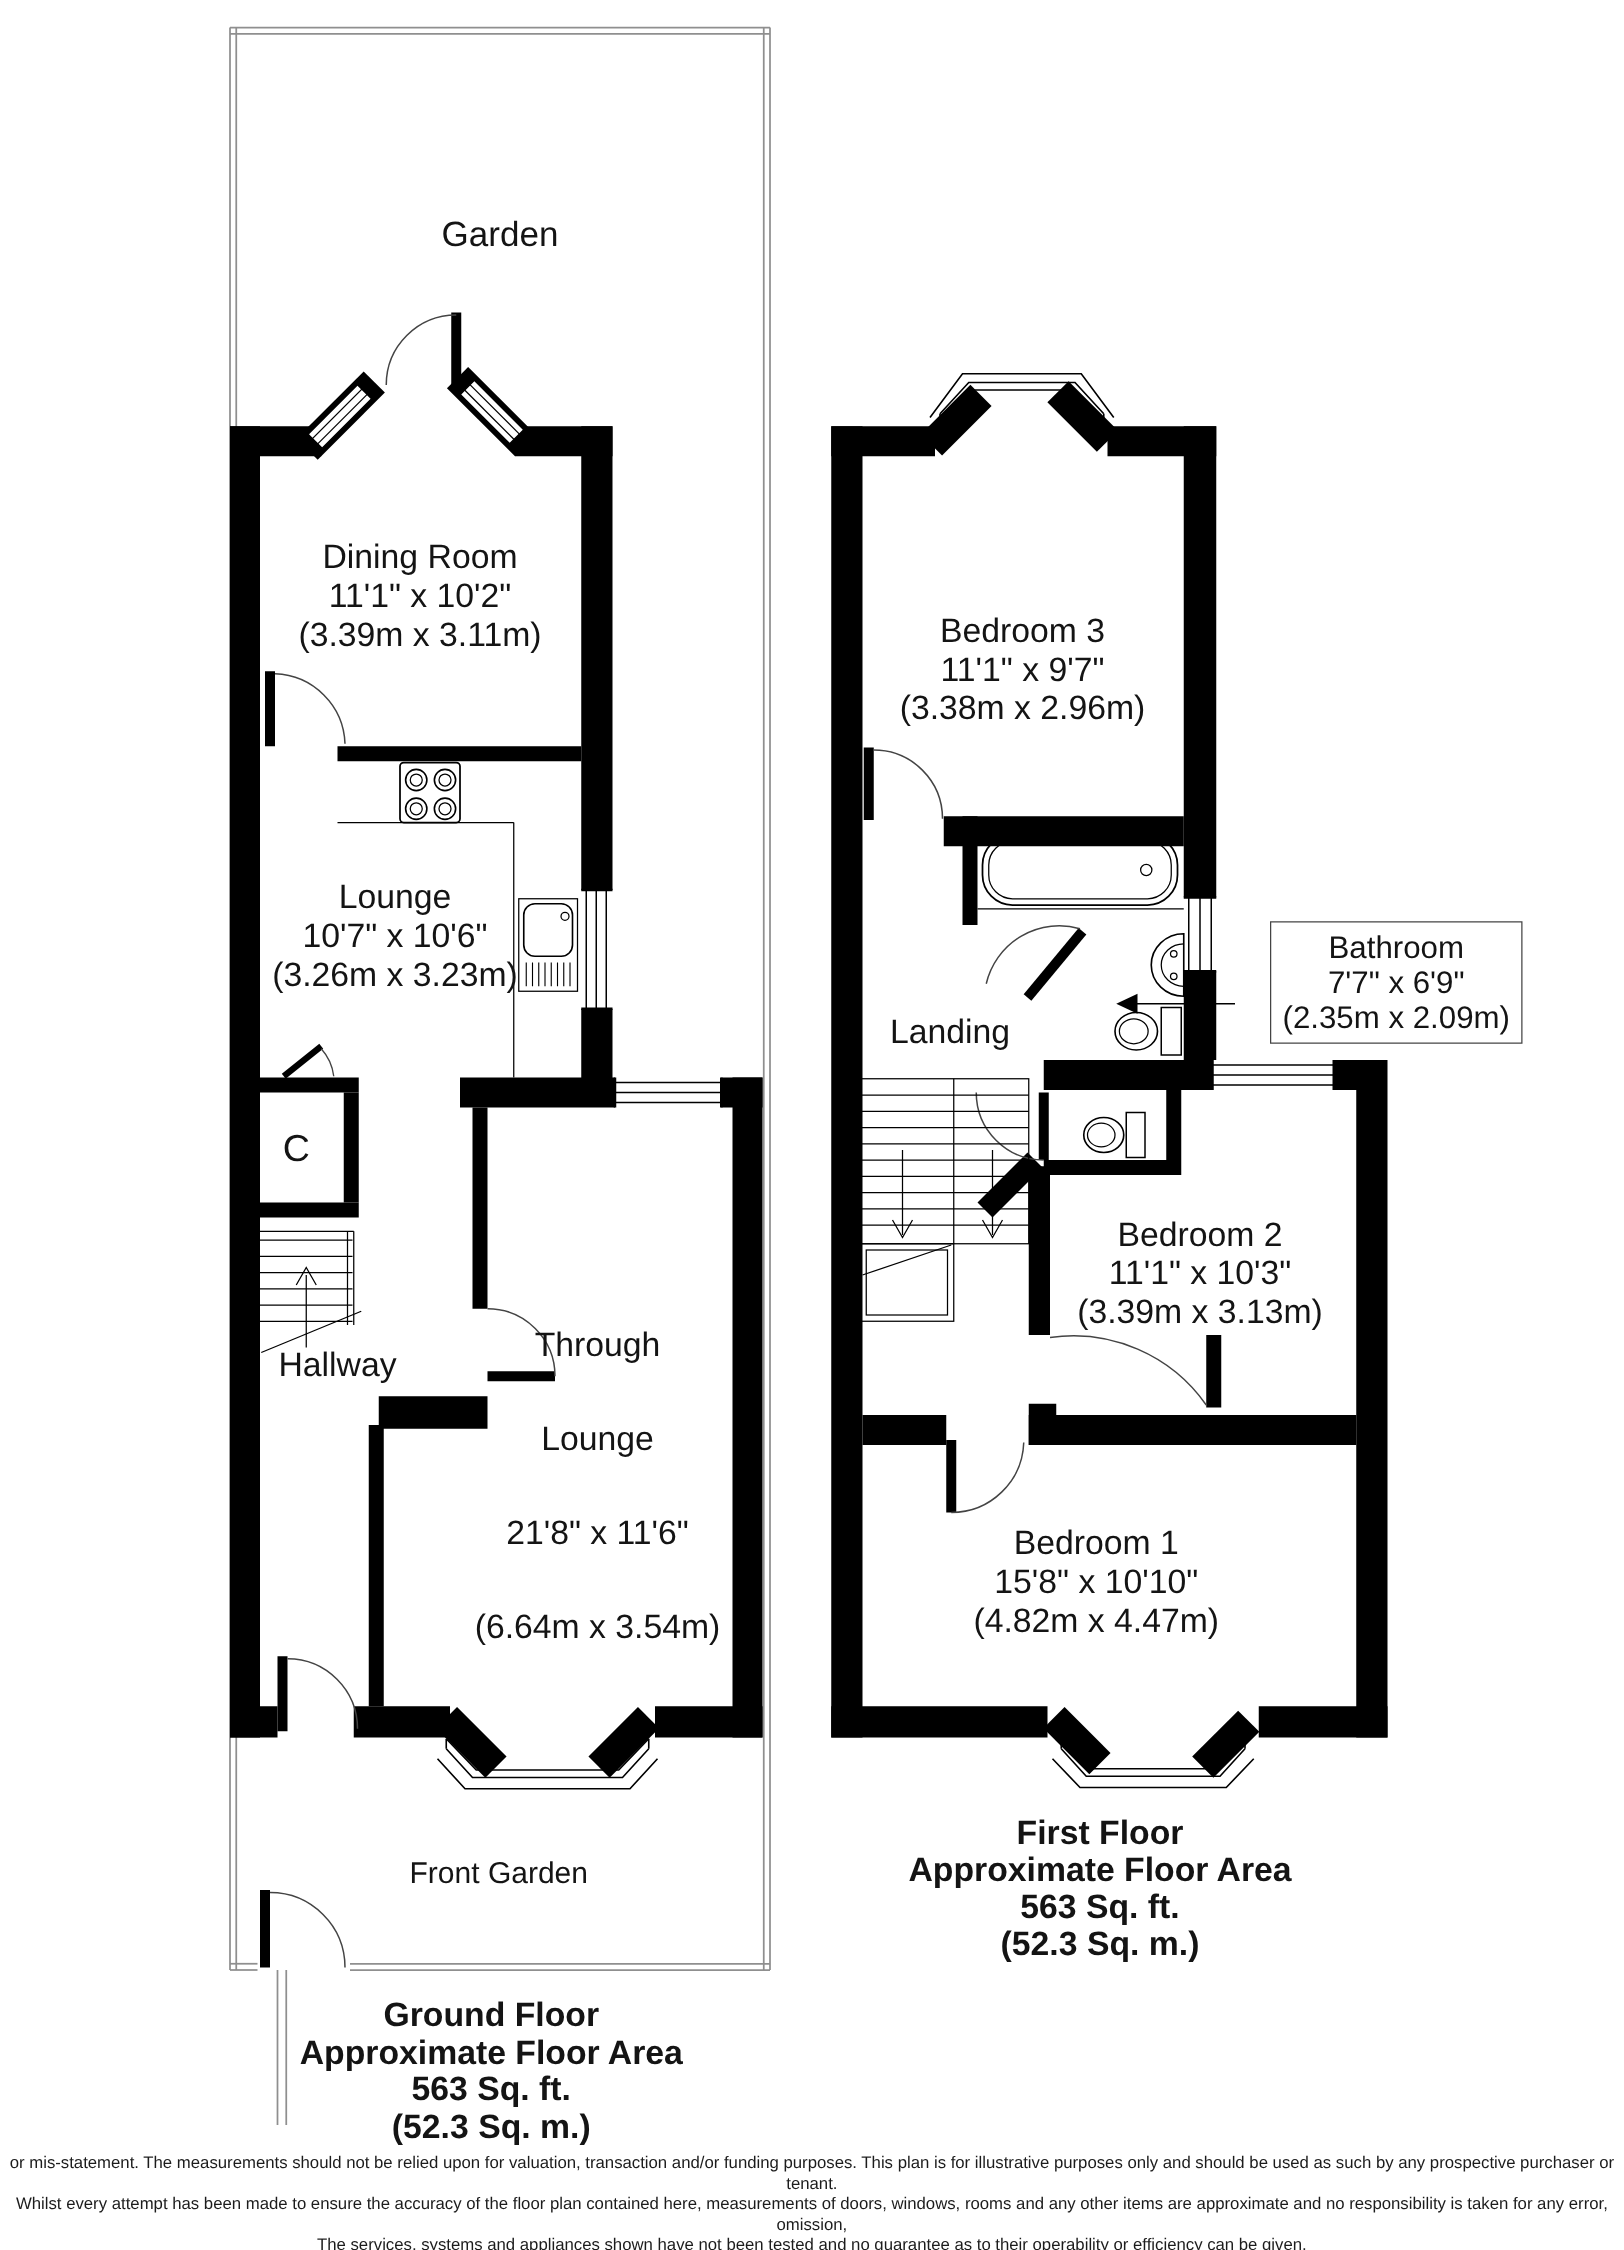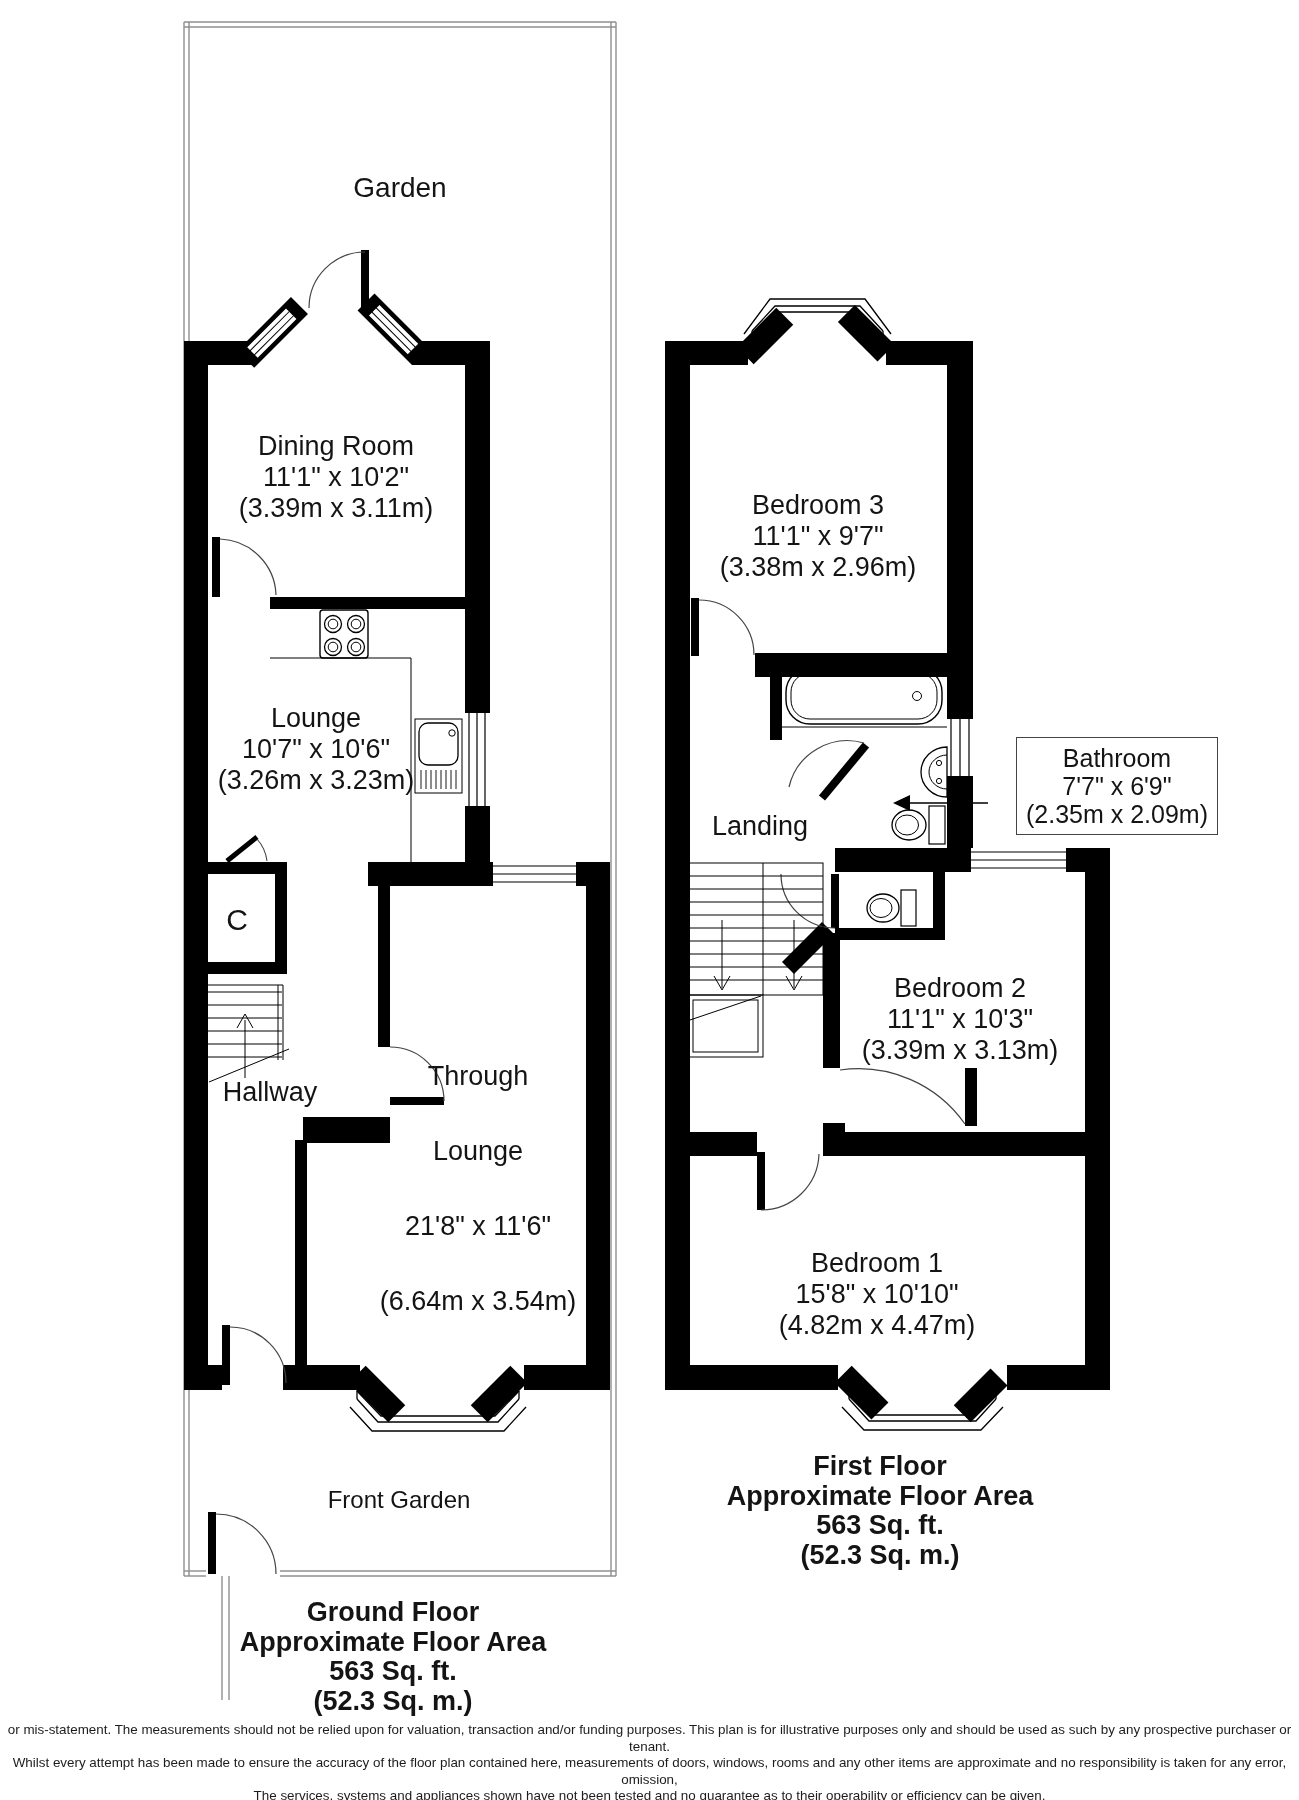--- a/index.html
+++ b/index.html
@@ -368,21 +368,21 @@
   <span>7'7" x 6'9"</span>
   <span>(2.35m x 2.09m)</span>
 </div>
 
 <div class="lbl" style="left:960px;top:1019px;">
   <span>Bedroom 2</span>
   <span>11'1" x 10'3"</span>
   <span>(3.39m x 3.13m)</span>
 </div>
 
-<div class="lbl" style="left:877px;top:1266px;margin-top:28px;">
+<div class="lbl" style="left:877px;top:1266px;">
   <span>Bedroom 1</span>
   <span>15'8" x 10'10"</span>
   <span>(4.82m x 4.47m)</span>
 </div>
 
 <div class="lbl cap" style="left:880px;top:1511px;">
   <span>First Floor</span>
   <span>Approximate Floor Area</span>
   <span>563 Sq. ft.</span>
   <span>(52.3 Sq. m.)</span>

